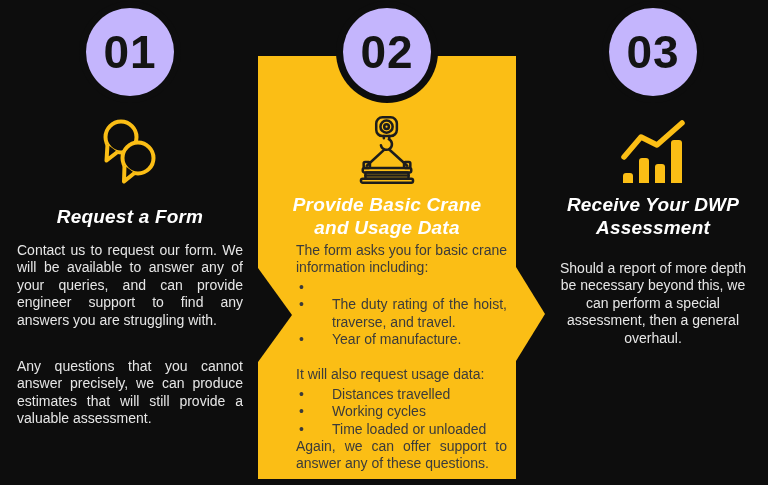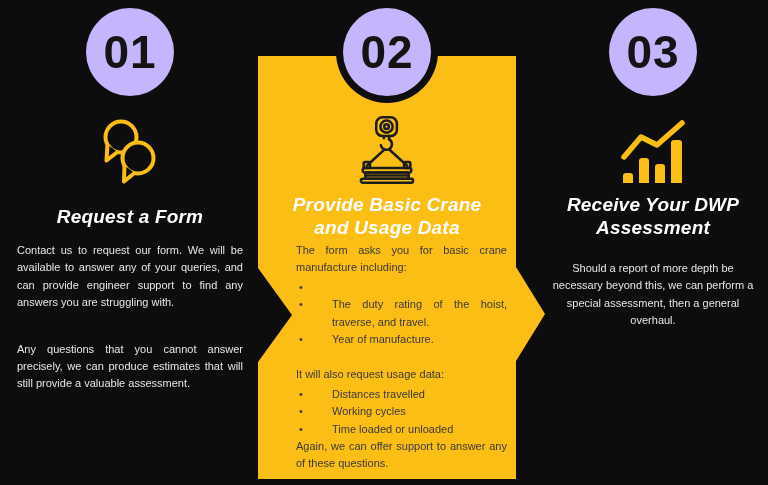--- a/index.html
+++ b/index.html
@@ -21,21 +21,21 @@
   .badge{flex:0 0 auto;width:88px;height:88px;margin-top:8px;border-radius:50%;
          background:#c4b5fd;color:#141414;display:flex;align-items:center;justify-content:center;
          font-size:46px;font-weight:700;letter-spacing:1px;box-shadow:0 0 0 7px #0D0D0D;
          position:relative;z-index:2;}
   .icon-row{margin-top:20px;height:68px;display:flex;align-items:center;justify-content:center;}
   .title{margin-top:9px;min-height:46px;display:flex;flex-direction:column;justify-content:center;
          text-align:center;font-weight:700;font-style:italic;font-size:19px;line-height:23px;
          letter-spacing:.2px;}
   .title.on-dark{color:#FFFFFF;}
   .title.on-yellow{color:#ffffff;}
-  .body{margin-top:3px;font-size:11px;line-height:17.4px;width:100%;box-sizing:border-box;}
+  .body{margin-top:3px;font-size:14px;line-height:17.4px;width:100%;box-sizing:border-box;}
   .body.on-dark{color:#E6E6E6;}
   .body.on-yellow{color:#3B3B3B;padding-left:38px;padding-right:9px;}
   .body p{margin:0;text-align:justify;}
   .body p.gap-lg{margin-top:29px;}
   .body p.gap-md{margin-top:18px;}
   .body p.ragged{text-align:center;}
   .bullets{margin-top:2px;}
   .bullet-row{display:flex;}
   .bullet-row .dot{flex:0 0 33px;padding-left:3px;}
   .bullet-row .txt{flex:1;text-align:justify;}
@@ -96,21 +96,21 @@
           <path d="M 12 67.5 h 48"></path>
           <rect x="7" y="71" width="58" height="4.5" rx="2"></rect>
         </g>
       </svg>
     </div>
     <div class="title on-yellow">
       <div>Provide Basic Crane</div>
       <div>and Usage Data</div>
     </div>
     <div class="body on-yellow">
-      <p>The form asks you for basic crane manufacture including:</p>
+      <p>The form asks you for basic crane information including:</p>
       <div class="bullets">
         <div class="bullet-row">
           <span class="dot">•</span>
         </div>
         <div class="bullet-row">
           <span class="dot">•</span>
           <span class="txt">The duty rating of the hoist, traverse, and travel.</span>
         </div>
         <div class="bullet-row">
           <span class="dot">•</span>

